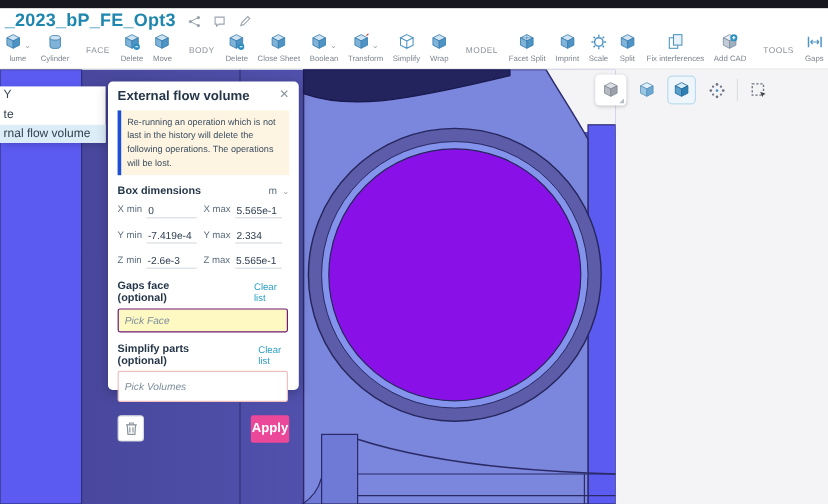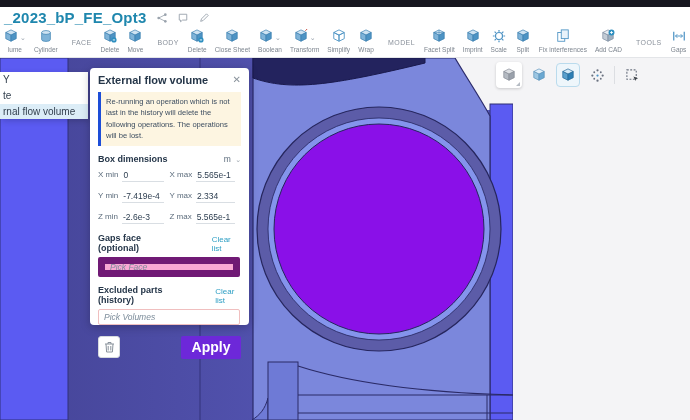--- a/index.html
+++ b/index.html
@@ -62,27 +62,27 @@
   #dim-grid { margin:6px 8px 0 8px; }
   .dim-row { display:flex; align-items:flex-end; margin-bottom:9px; }
   .dim-cell { display:flex; width:50%; }
   .dim-lbl { font-size:8px; color:#5c6c7c; margin-right:4px; white-space:nowrap; }
   .dim-val { flex:1; font-size:8.5px; color:#2c3d4f; border-bottom:1px solid #d9dee3;
              padding:0 0 1px 1px; margin-right:6px; white-space:nowrap; }
   .pick-input { display:block; margin:4px 8px 0 8px; width:142px; height:20px;
                 border-radius:2px; font-size:8.5px; font-style:italic; color:#2c3d4f;
                 padding-left:5px; outline:none; font-family:"Liberation Sans", sans-serif; }
   .pick-input::placeholder { color:#7d8d9b; opacity:1; }
-  #seed-input { background:#f9a8d4; border:7px solid #701a75; }
-  #excl-input { background:#fff; border:1px solid #f0bfbf; height:16px; }
+  #seed-input { background:#fef9c3; border:1px solid #701a75; }
+  #excl-input { background:#fff; border:1px solid #f0bfbf; height:26px; }
   #dlg-footer { display:flex; align-items:center; justify-content:space-between; margin:11px 8px 0 8px; }
   #trash-btn { width:22px; height:22px; border:1px solid #d6dade; border-radius:3px;
                display:flex; align-items:center; justify-content:center; background:#fff; cursor:pointer; }
-  #apply-btn { width:60px; height:23px; background:#6d28d9; border:none; border-radius:2px;
-               color:#fff; font-size:14px; font-weight:bold; cursor:pointer;
+  #apply-btn { width:32px; height:23px; background:#ec4899; border:none; border-radius:2px;
+               color:#fff; font-size:11px; font-weight:bold; cursor:pointer;
                font-family:"Liberation Sans", sans-serif; }
 </style>
 </head>
 <body>
 
 <div class="abs" id="top-dark"></div>
 
 <div class="abs" id="titlebar">
   <span id="doc-title">_2023_bP_FE_Opt3</span>
   <span class="tb-ico">
@@ -451,21 +451,21 @@
       </div>
     </div>
 
   <div class="sec-row">
     <span class="sec-title">Gaps face (optional)</span>
     <span class="clear-link">Clear list</span>
   </div>
   <input id="seed-input" class="pick-input" placeholder="Pick Face" style="">
 
   <div class="sec-row">
-    <span class="sec-title">Excluded parts (history)</span>
+    <span class="sec-title">Simplify parts (optional)</span>
     <span class="clear-link">Clear list</span>
   </div>
   <input id="excl-input" class="pick-input" placeholder="Pick Volumes" style="">
 
   <div id="dlg-footer">
     <span id="trash-btn">
       <svg width="11" height="12" viewBox="0 0 11 12">
         <path d="M1,3 h9 M4,3 V1.5 h3 V3 M2,3 l.6,8 h5.8 l.6,-8 M4.2,5 v4.5 M6.8,5 v4.5" fill="none" stroke="#8a939c" stroke-width="1"></path>
       </svg>
     </span>

